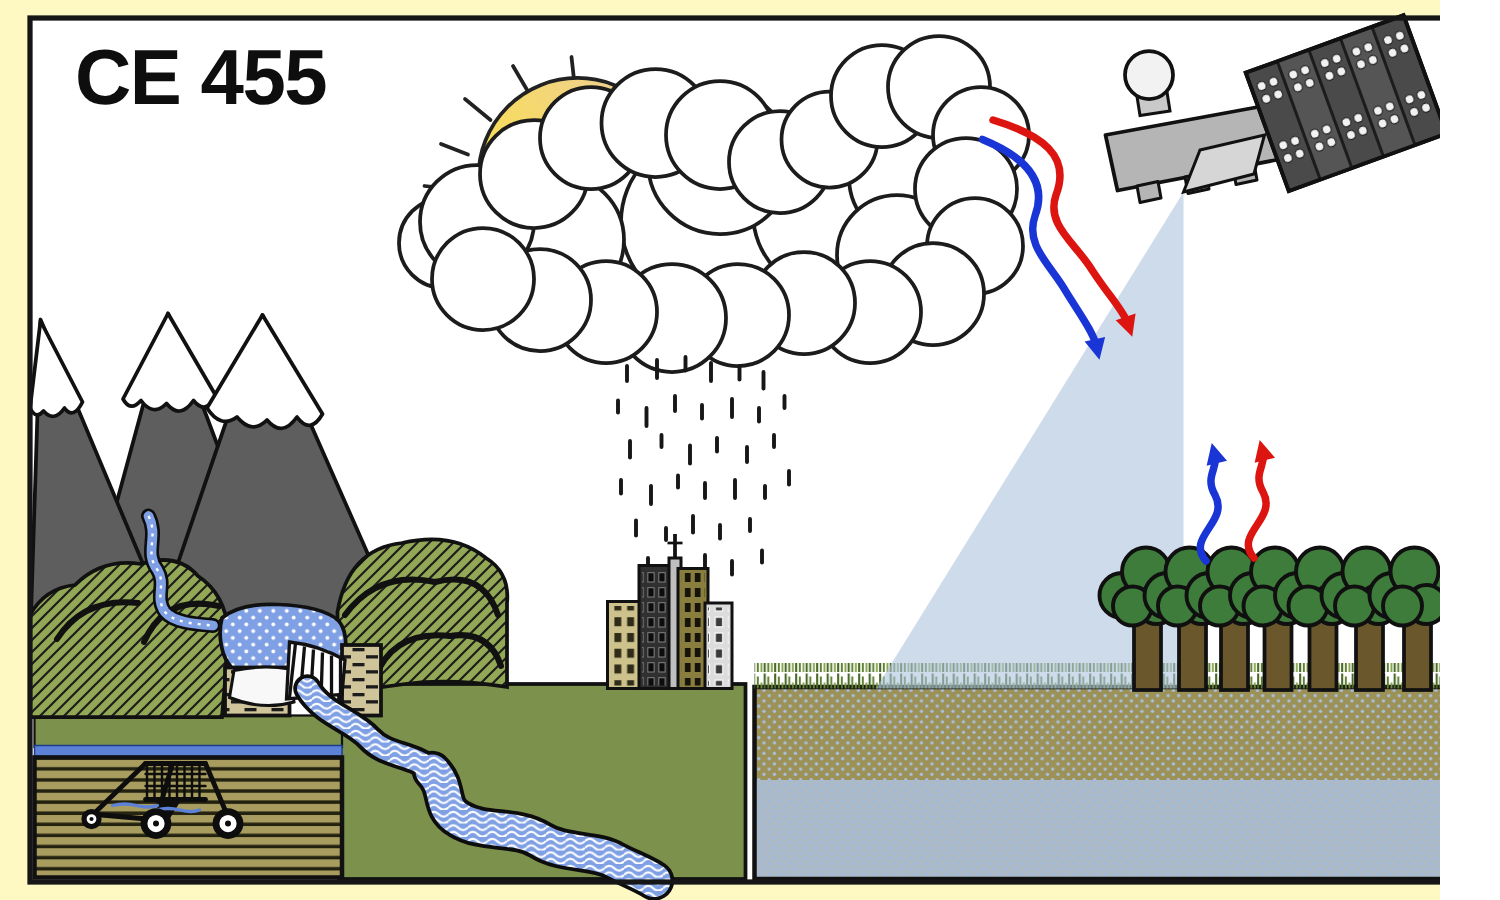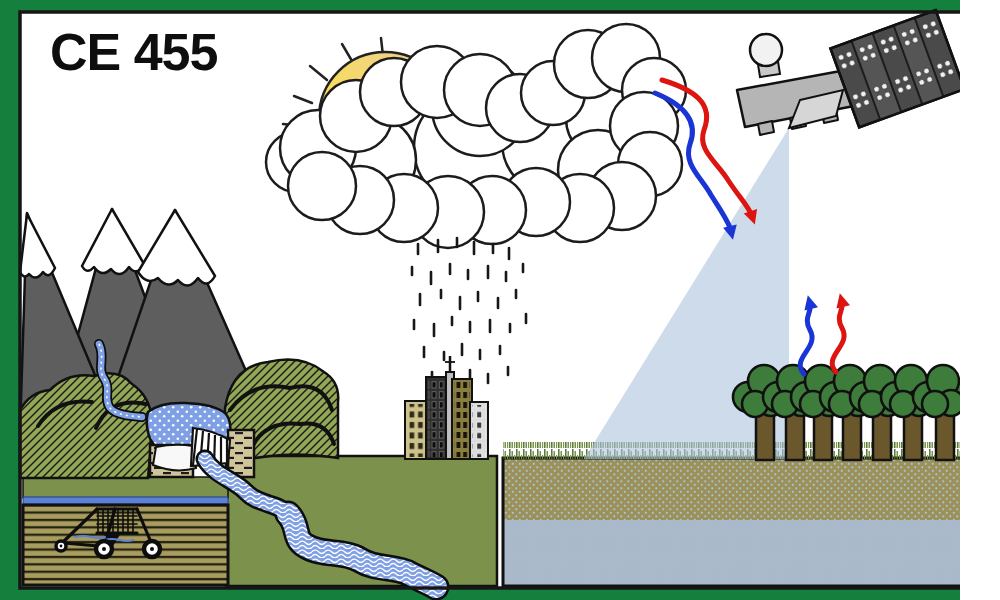--- a/index.html
+++ b/index.html
@@ -1,16 +1,16 @@
 <!DOCTYPE html>
 <html><head>
 <meta charset="utf-8">
 <style>
   html,body{margin:0;padding:0;background:#fff;}
-  #stage{position:relative;width:960px;height:600px;background:#15803d;overflow:hidden;
+  #stage{position:relative;width:960px;height:600px;background:#fef9c3;overflow:hidden;
          font-family:"Liberation Sans",sans-serif;}
   #stage svg{position:absolute;left:0;top:0;}
   #title{position:absolute;left:50px;top:22px;font-size:52px;font-weight:700;
          letter-spacing:-1px;color:#0e0e0e;}
 </style>
 </head>
 <body>
 
 <div id="stage">
 <svg width="1000" height="600" viewBox="0 0 1000 600">

